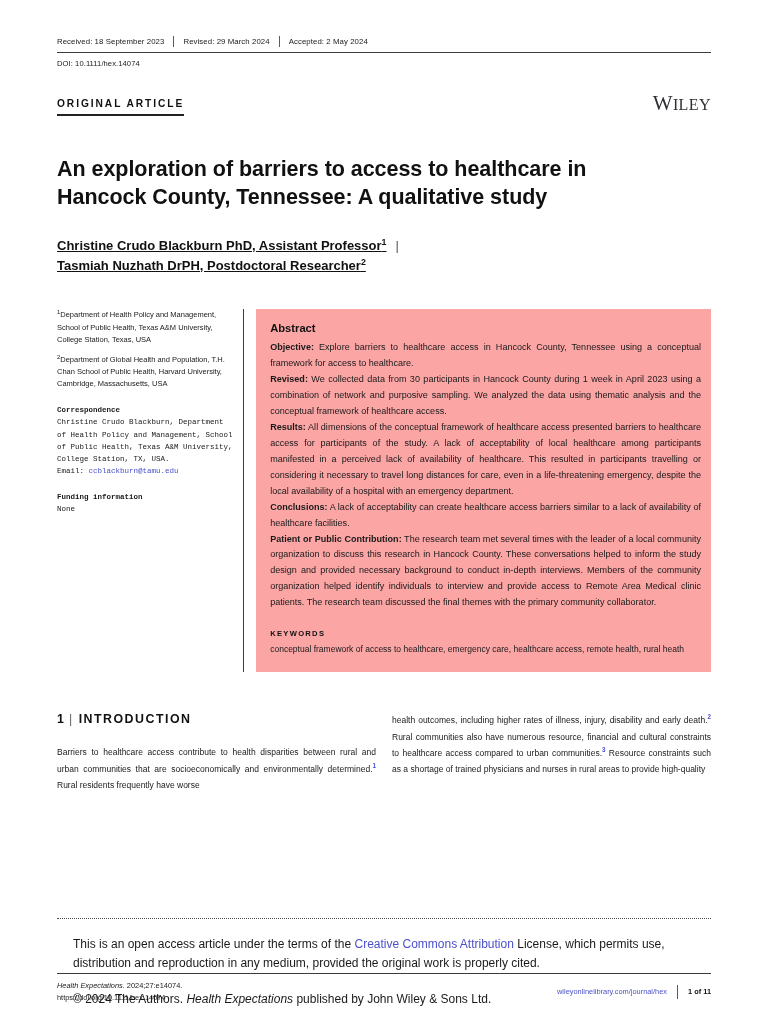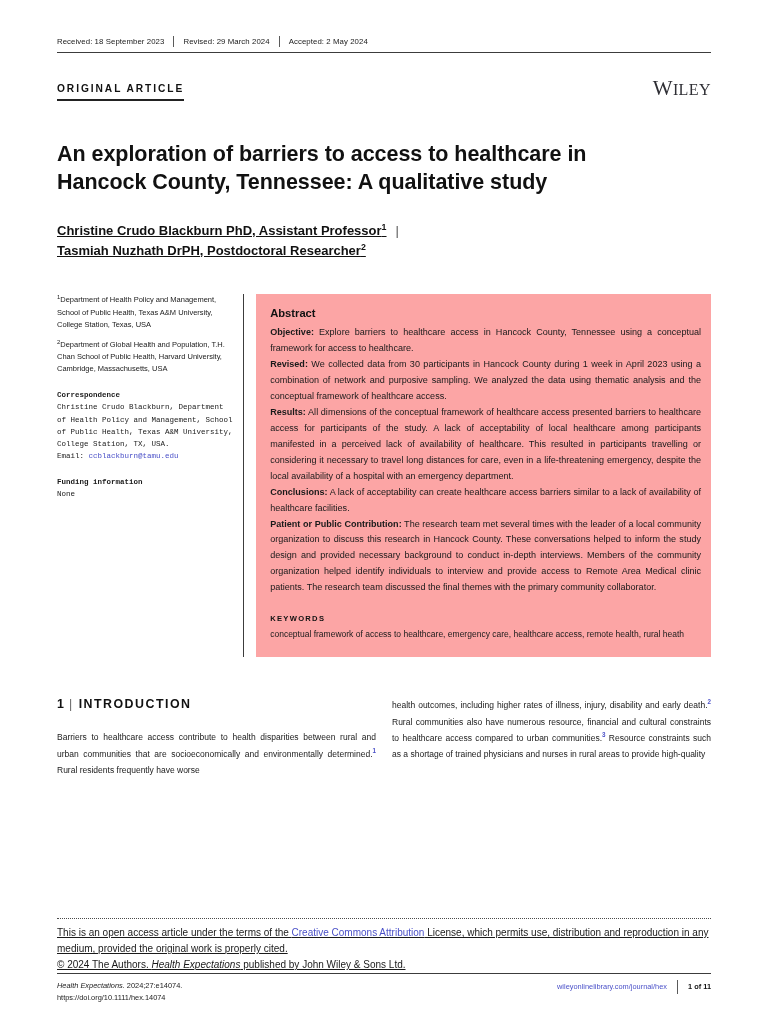--- a/index.html
+++ b/index.html
@@ -200,39 +200,38 @@
     left: 57px;
     top: 918px;
     width: 654px;
   }
   .dotted {
     border-top: 1.4px dotted #4a4a4a;
     width: 100%;
     margin-bottom: 6px;
   }
   .lic-p {
-    font-size: 10px;
+    font-size: 12px;
     line-height: 1.62;
-    margin: 0;
-    color: #1a1a1a;
-    text-decoration: underline;
+    margin: 16px;
+    color: #1a1a1a;
   }
   .lic-p i { font-style: italic; }
 
   
   .bottombar {
     position: absolute;
     left: 57px;
     top: 973px;
     width: 654px;
   }
   .bb-rule { height: 1px; background: #3c3c3c; width: 100%; }
   .bb-row {
     display: flex;
-    align-items: flex-start;
+    align-items: center;
     justify-content: space-between;
     padding-top: 6px;
     font-size: 7.4px;
     line-height: 1.6;
   }
   .bb-left i { font-style: italic; }
   .bb-right { display: flex; align-items: center; }
   .bb-url { color: #4a50c8; text-decoration: none; padding-right: 10px; }
   .bb-divider { width: 1px; height: 14px; background: #5a5a5a; margin-right: 10px; }
   .bb-page { font-weight: bold; color: #111; white-space: nowrap; }
@@ -244,20 +243,21 @@
   <div class="content">
 
     <div class="history">
       <span class="history-item">Received: 18 September 2023</span>
       <span class="history-sep"></span>
       <span class="history-item">Revised: 29 March 2024</span>
       <span class="history-sep"></span>
       <span class="history-item">Accepted: 2 May 2024</span>
     </div>
     <div class="rule-dark"></div>
+    <div class="doi">DOI: 10.1111/hex.14074</div>
 
     <div class="typerow">
       <div class="artictype">ORIGINAL ARTICLE</div>
       <div class="wiley"><span class="cap">W</span><span class="sm">ILEY</span></div>
     </div>
 
     <h1 class="title">An exploration of barriers to access to healthcare in Hancock County, Tennessee: A qualitative study</h1>
 
     <div class="authors">
       <span><span>Christine Crudo Blackburn PhD, Assistant Professor</span><sup>1</sup></span><span class="pipe">|</span><br>

